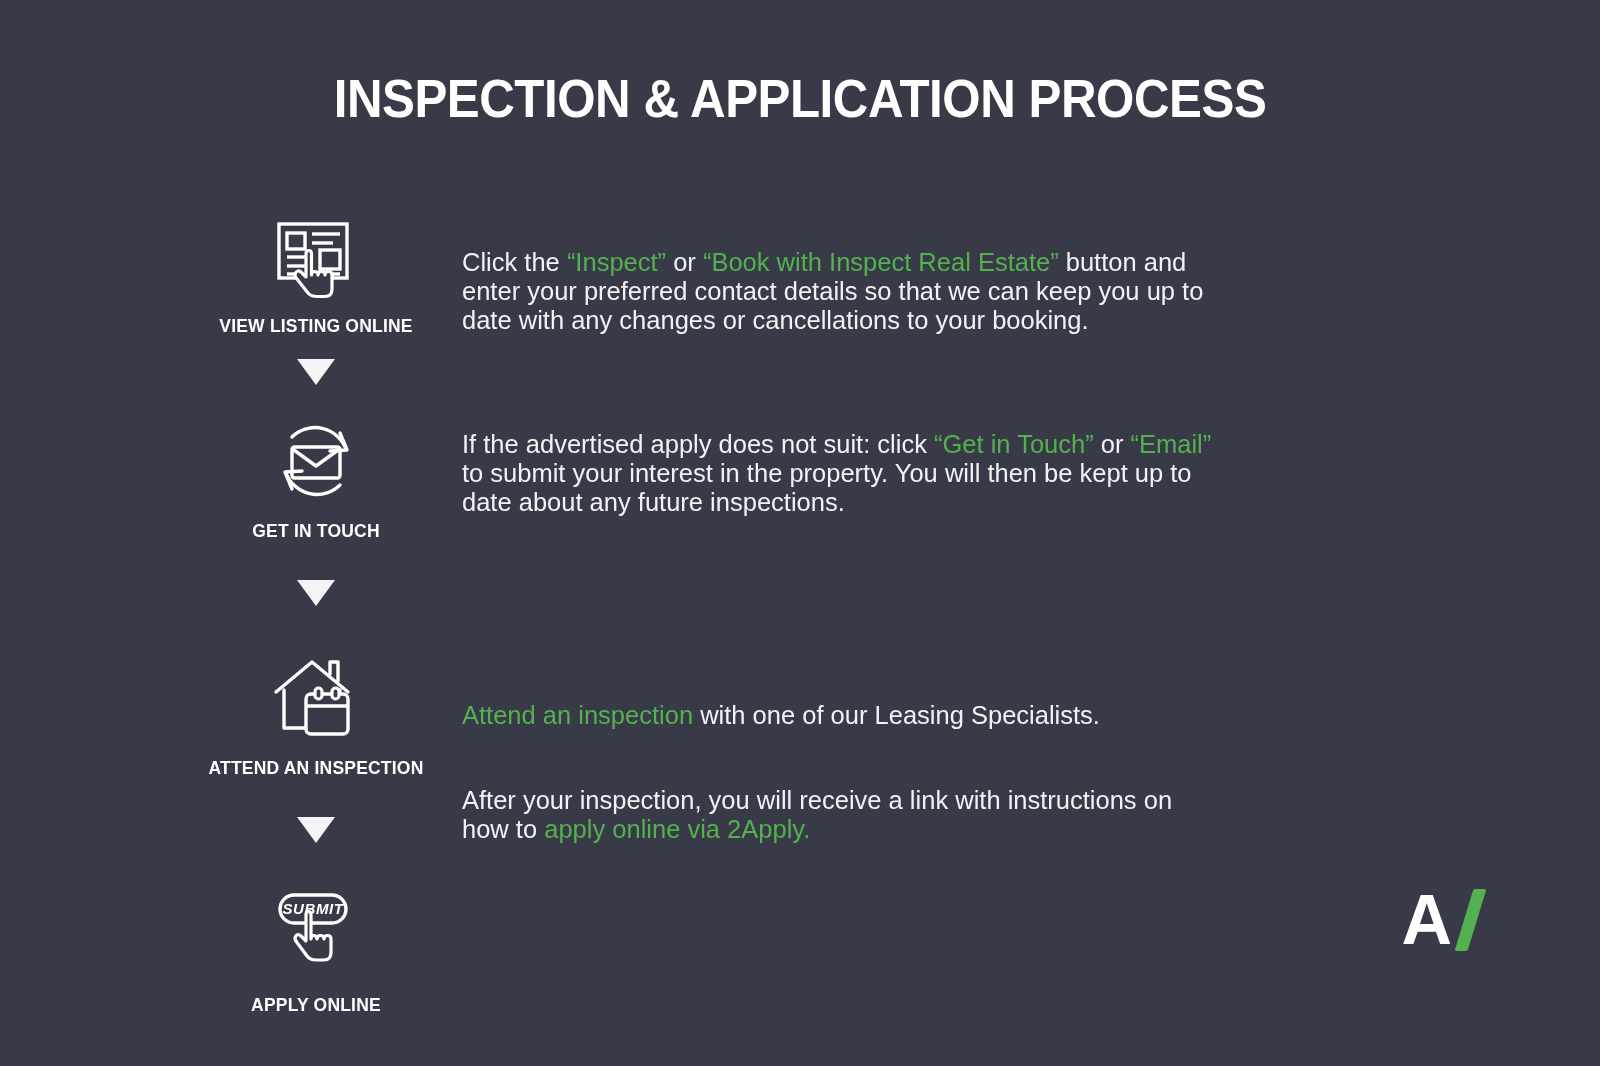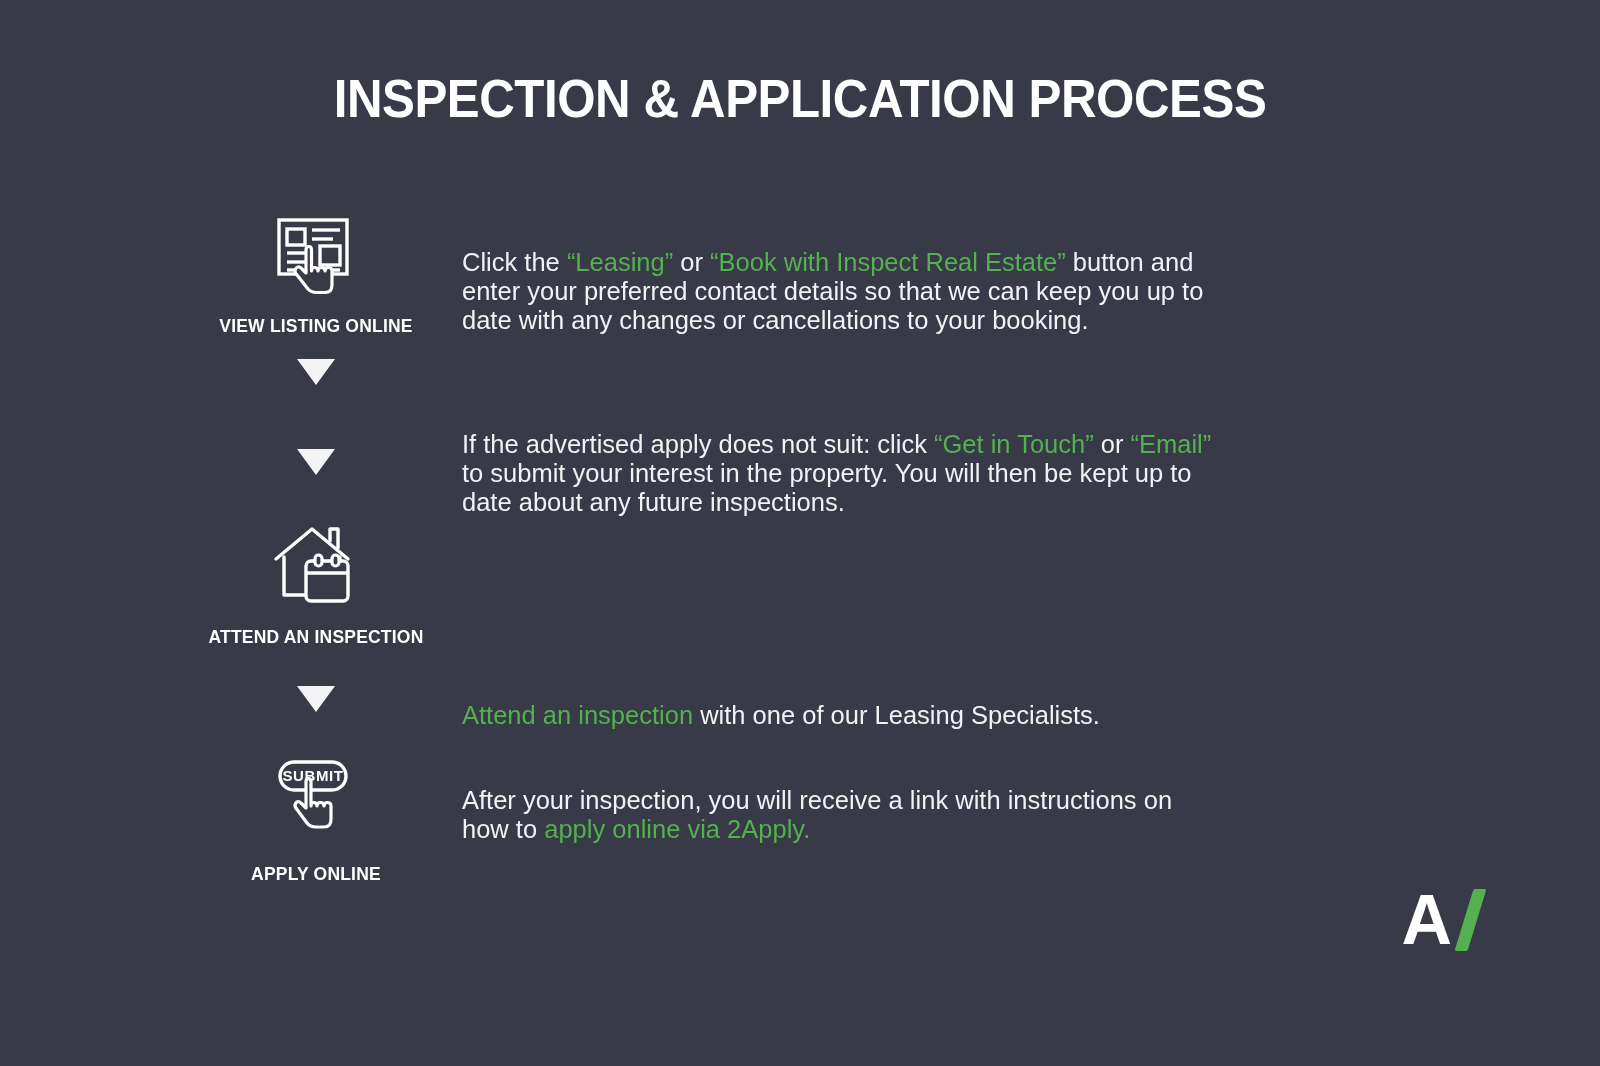--- a/index.html
+++ b/index.html
@@ -40,21 +40,23 @@
     top: 206px;
     width: 240px;
   }
   .step-icon-block {
     width: 240px;
     text-align: center;
   }
   .icon-wrap {
     height: 100px;
     display: flex;
+    align-items: center;
     justify-content: center;
+    font-style: italic;
   }
   .step-label {
     margin-top: 10px;
     font-size: 17.5px;
     font-weight: bold;
     letter-spacing: 0.2px;
     color: #ffffff;
     white-space: nowrap;
   }
   .arrow-wrap {
@@ -152,20 +154,33 @@
         <path d="M36 44 L36 67 L31 62 Q27.5 59.5 25.5 63 Q24 66 27 69 L38 83 Q41 86.5 47 86.5 L55 86.5 Q62 86.5 62 79 L62 65 Q62 61.5 58.5 61.5 Q55 61.5 55 65 Q55 61.5 51.5 61.5 Q48 61.5 48 65 Q48 61.5 44.5 61.5 Q41.5 61.5 41.5 65 L41.5 44 Q41.5 40.5 38.8 40.5 Q36 40.5 36 44 Z" fill="#383a47" stroke="#ffffff" stroke-width="3.2" stroke-linejoin="round"></path>
       </svg>
     </div>
     <div class="step-label">VIEW LISTING ONLINE</div>
   </div>
 
   <div class="gap-a"></div>
   <div class="arrow-wrap"><span class="arrow-down"></span></div>
   <div class="gap-a"></div>
 
+  <div class="step-icon-block">
+    <div class="icon-wrap">
+      <svg width="92" height="92" viewBox="0 0 92 92">
+        <path d="M22 22 A33 33 0 0 1 76 34" fill="none" stroke="#ffffff" stroke-width="3.4" stroke-linecap="round"></path>
+        <path d="M70 18 L77 35 L60 36" fill="none" stroke="#ffffff" stroke-width="3.4" stroke-linecap="round" stroke-linejoin="round"></path>
+        <path d="M70 70 A33 33 0 0 1 16 58" fill="none" stroke="#ffffff" stroke-width="3.4" stroke-linecap="round"></path>
+        <path d="M22 74 L15 57 L32 56" fill="none" stroke="#ffffff" stroke-width="3.4" stroke-linecap="round" stroke-linejoin="round"></path>
+        <rect x="22" y="32" width="48" height="31" rx="2.5" fill="none" stroke="#ffffff" stroke-width="3.4"></rect>
+        <path d="M22.5 34 L46 51 L69.5 34" fill="none" stroke="#ffffff" stroke-width="3.4" stroke-linecap="round" stroke-linejoin="round"></path>
+      </svg>
+    </div>
+    <div class="step-label">GET IN TOUCH</div>
+  </div>
 
   <div class="gap-b"></div>
   <div class="arrow-wrap"><span class="arrow-down"></span></div>
   <div class="gap-b"></div>
 
   <div class="step-icon-block">
     <div class="icon-wrap">
       <svg width="96" height="96" viewBox="0 0 96 96">
         <path d="M8 42 L44 12 L80 42" fill="none" stroke="#ffffff" stroke-width="3.4" stroke-linecap="round" stroke-linejoin="round"></path>
         <path d="M62 24 L62 12 L70 12 L70 31" fill="none" stroke="#ffffff" stroke-width="3.4" stroke-linecap="round" stroke-linejoin="round"></path>
@@ -191,21 +206,21 @@
         <text x="47" y="27" text-anchor="middle" font-family="Liberation Sans, sans-serif" font-size="15" font-weight="bold" fill="#ffffff" letter-spacing="0.6">SUBMIT</text>
         <path d="M40 28 L40 54 L35 49 Q31.5 46 29.5 49.5 Q28 52.5 31 55.5 L41 69 Q44 73 50 73 L58 73 Q65 73 65 65.5 L65 52 Q65 48.5 61.5 48.5 Q58 48.5 58 52 Q58 48.5 54.5 48.5 Q51 48.5 51 52 Q51 48.5 47.5 48.5 Q45 48.5 45 52 L45 28 Q45 24.5 42.4 24.5 Q40 24.5 40 28 Z" fill="#383a47" stroke="#ffffff" stroke-width="3.2" stroke-linejoin="round"></path>
       </svg>
     </div>
     <div class="step-label">APPLY ONLINE</div>
   </div>
 </div>
 
 <div class="copy copy-1">
   <p>
-    <span>Click the </span><span class="green">“Leasing”</span><span> or </span><span class="green">“Book with Inspect Real Estate”</span><span> button and enter your preferred contact details so that we can keep you up to date with any changes or cancellations to your booking.</span>
+    <span>Click the </span><span class="green">“Inspect”</span><span> or </span><span class="green">“Book with Inspect Real Estate”</span><span> button and enter your preferred contact details so that we can keep you up to date with any changes or cancellations to your booking.</span>
   </p>
 </div>
 
 <div class="copy copy-2">
   <p>
     <span>If the advertised apply does not suit: click </span><span class="green">“Get in Touch”</span><span> or </span><span class="green">“Email”</span><span> to submit your interest in the property. You will then be kept up to date about any future inspections.</span>
   </p>
 </div>
 
 <div class="copy copy-3">

